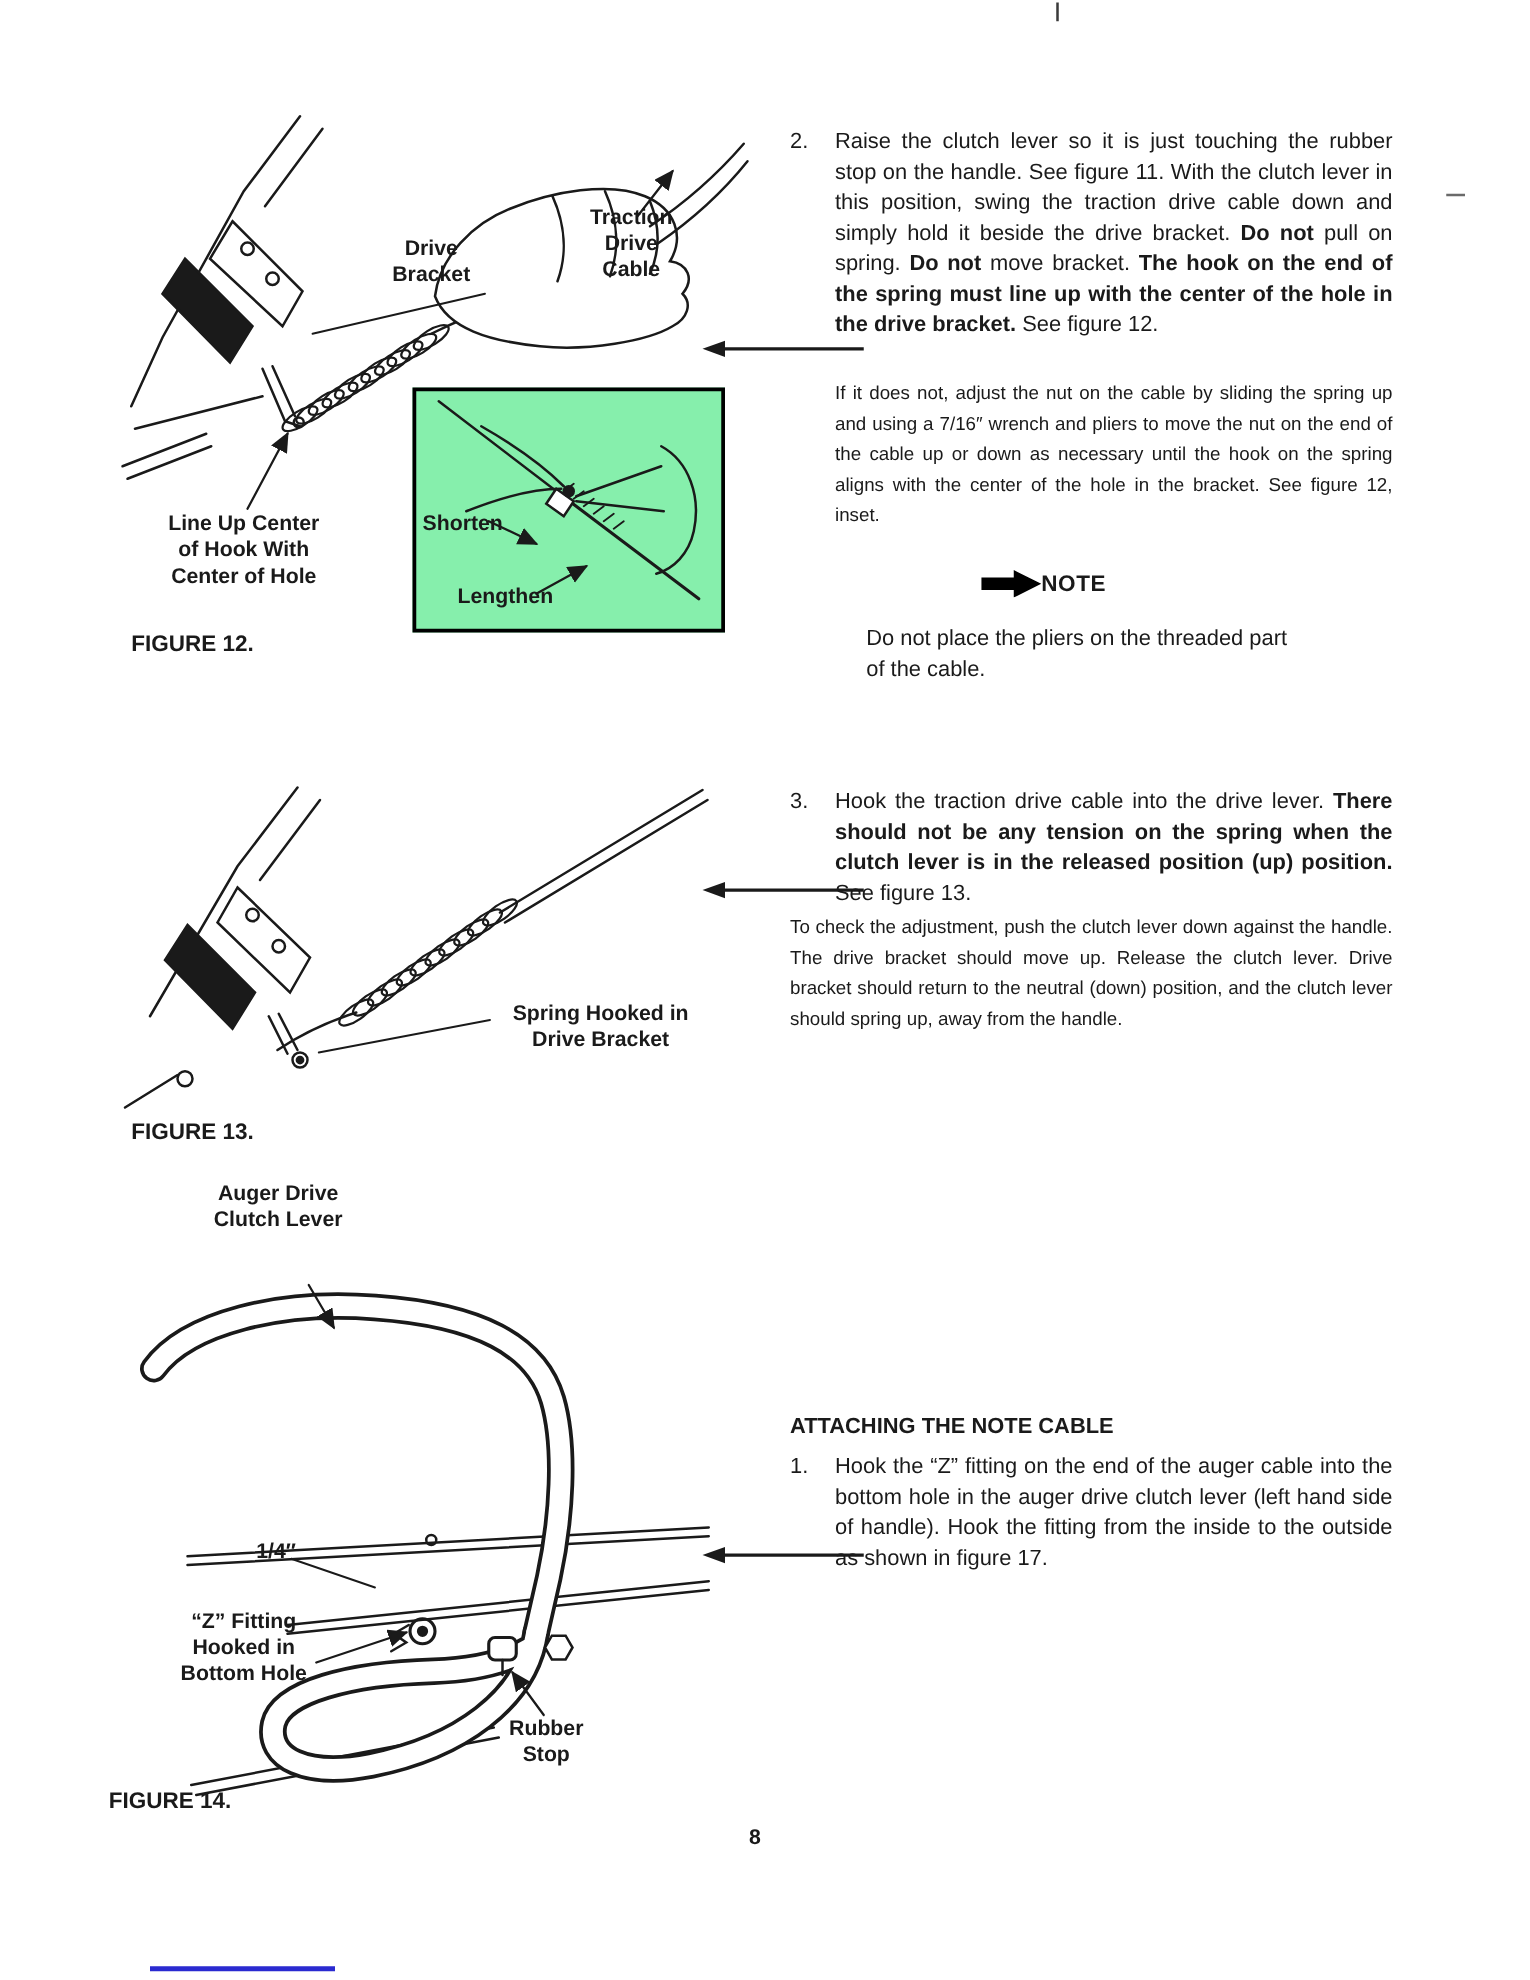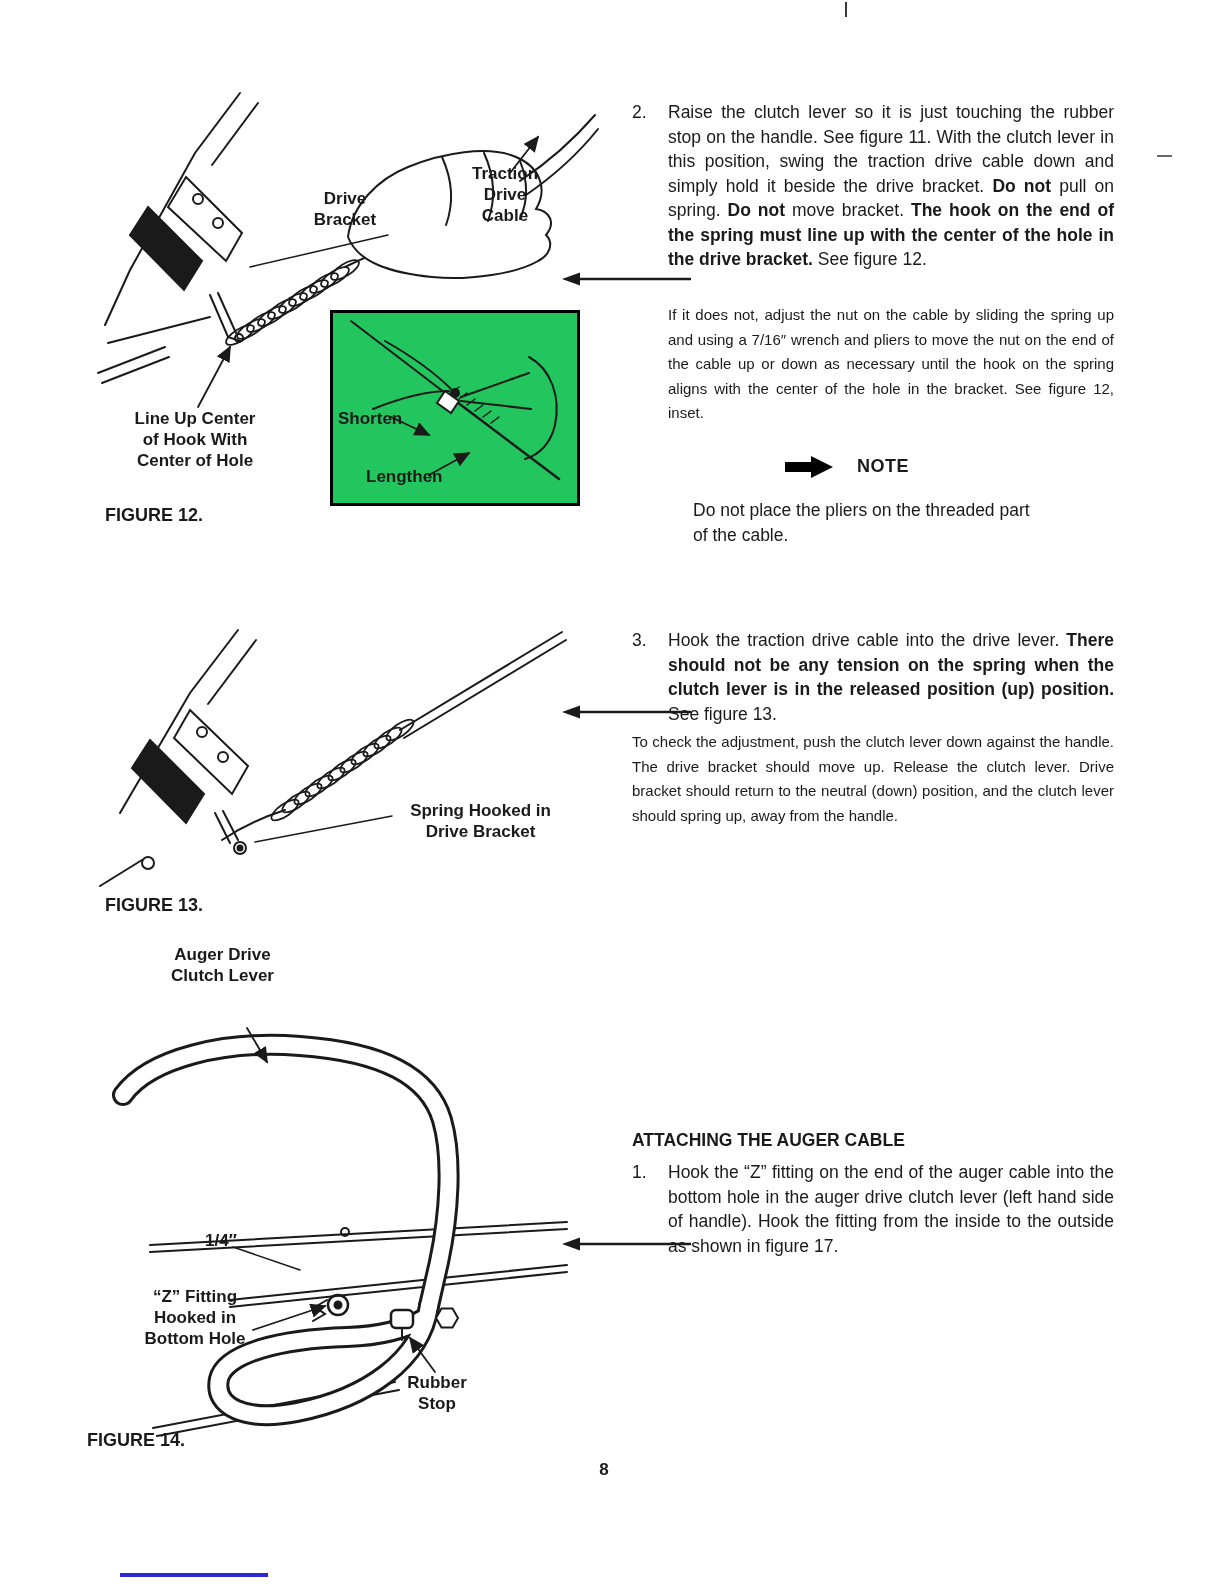--- a/index.html
+++ b/index.html
@@ -11,36 +11,36 @@
     font-family:"Liberation Sans","DejaVu Sans",sans-serif;
     color:#1a1a1a;
     overflow:hidden;
   }
   
   .step{position:absolute;left:632px;width:482px;display:flex;}
   .step .num{width:36px;flex:none;font-size:17.5px;line-height:24.5px;}
   .step .body{flex:1;font-size:17.5px;line-height:24.5px;text-align:justify;}
   .para{position:absolute;font-size:15px;line-height:24.5px;text-align:justify;}
   b{font-weight:bold;}
-  .note-head{position:absolute;display:flex;align-items:flex-start;gap:24px;}
+  .note-head{position:absolute;display:flex;align-items:center;gap:0;}
   .note-label{font-weight:bold;font-size:18px;letter-spacing:.5px;}
   .note-body{position:absolute;font-size:17.5px;line-height:24.5px;text-align:left;}
   .section-heading{position:absolute;font-weight:bold;font-size:17.5px;}
   .page-number{position:absolute;left:0;width:1208px;text-align:center;font-size:17px;font-weight:bold;}
   
   .fig-art{position:absolute;}
   .fig-label{
     position:absolute;font-weight:bold;font-size:17px;line-height:21px;
     white-space:pre-line;text-align:center;
   }
   .fig-label.left{text-align:left;}
   .fig-caption{position:absolute;font-weight:bold;font-size:18px;}
   .inset-box{
     position:absolute;left:330px;top:310px;width:250px;height:196px;
-    border:3px solid #000;background:#22c55e;box-sizing:border-box;
+    border:3px solid #000;background:#86efac;box-sizing:border-box;
   }
   .inset-box svg{position:absolute;left:0;top:0;}
   .inset-label{position:absolute;font-weight:bold;font-size:17px;}
   
   .annot-arrow{position:absolute;}
   
   .artifact{position:absolute;}
   .art-top-tick{left:845px;top:2px;width:2px;height:15px;background:#3a3a3a;}
   .art-right-dash{left:1157px;top:155px;width:15px;height:2px;background:#6a6a6a;}
   .art-blue-line{left:120px;top:1573px;width:148px;height:4px;background:#2a2ad0;}
@@ -228,21 +228,21 @@
 
   <div class="note-body" style="left:693px;top:498px;width:348px">Do not place the pliers on the threaded part of the cable.</div>
 
   <div class="step" style="top:628px">
     <span class="num">3.</span>
     <div class="body"><span>Hook the traction drive cable into the drive lever. </span><b>There should not be any tension on the spring when the clutch lever is in the released position (up) position.</b><span> See figure 13.</span></div>
   </div>
 
   <div class="para" style="left:632px;top:730px;width:482px">To check the adjustment, push the clutch lever down against the handle. The drive bracket should move up. Release the clutch lever. Drive bracket should return to the neutral (down) position, and the clutch lever should spring up, away from the handle.</div>
 
-  <div class="section-heading" style="left:632px;top:1130px">ATTACHING THE AUGER CABLE</div>
+  <div class="section-heading" style="left:632px;top:1130px">ATTACHING THE NOTE CABLE</div>
 
   <div class="step" style="top:1160px">
     <span class="num">1.</span>
     <div class="body"><span>Hook the “Z” fitting on the end of the auger cable into the bottom hole in the auger drive clutch lever (left hand side of handle). Hook the fitting from the inside to the outside as shown in figure 17.</span></div>
   </div>
 
   <svg class="annot-arrow" style="left:560px;top:271px" width="132" height="16" viewBox="0 0 132 16">
     <polygon points="2,8 20,1.5 20,14.5" fill="#1a1a1a"></polygon>
     <line x1="16" y1="8" x2="131" y2="8" stroke="#1a1a1a" stroke-width="2.6"></line>
   </svg>

